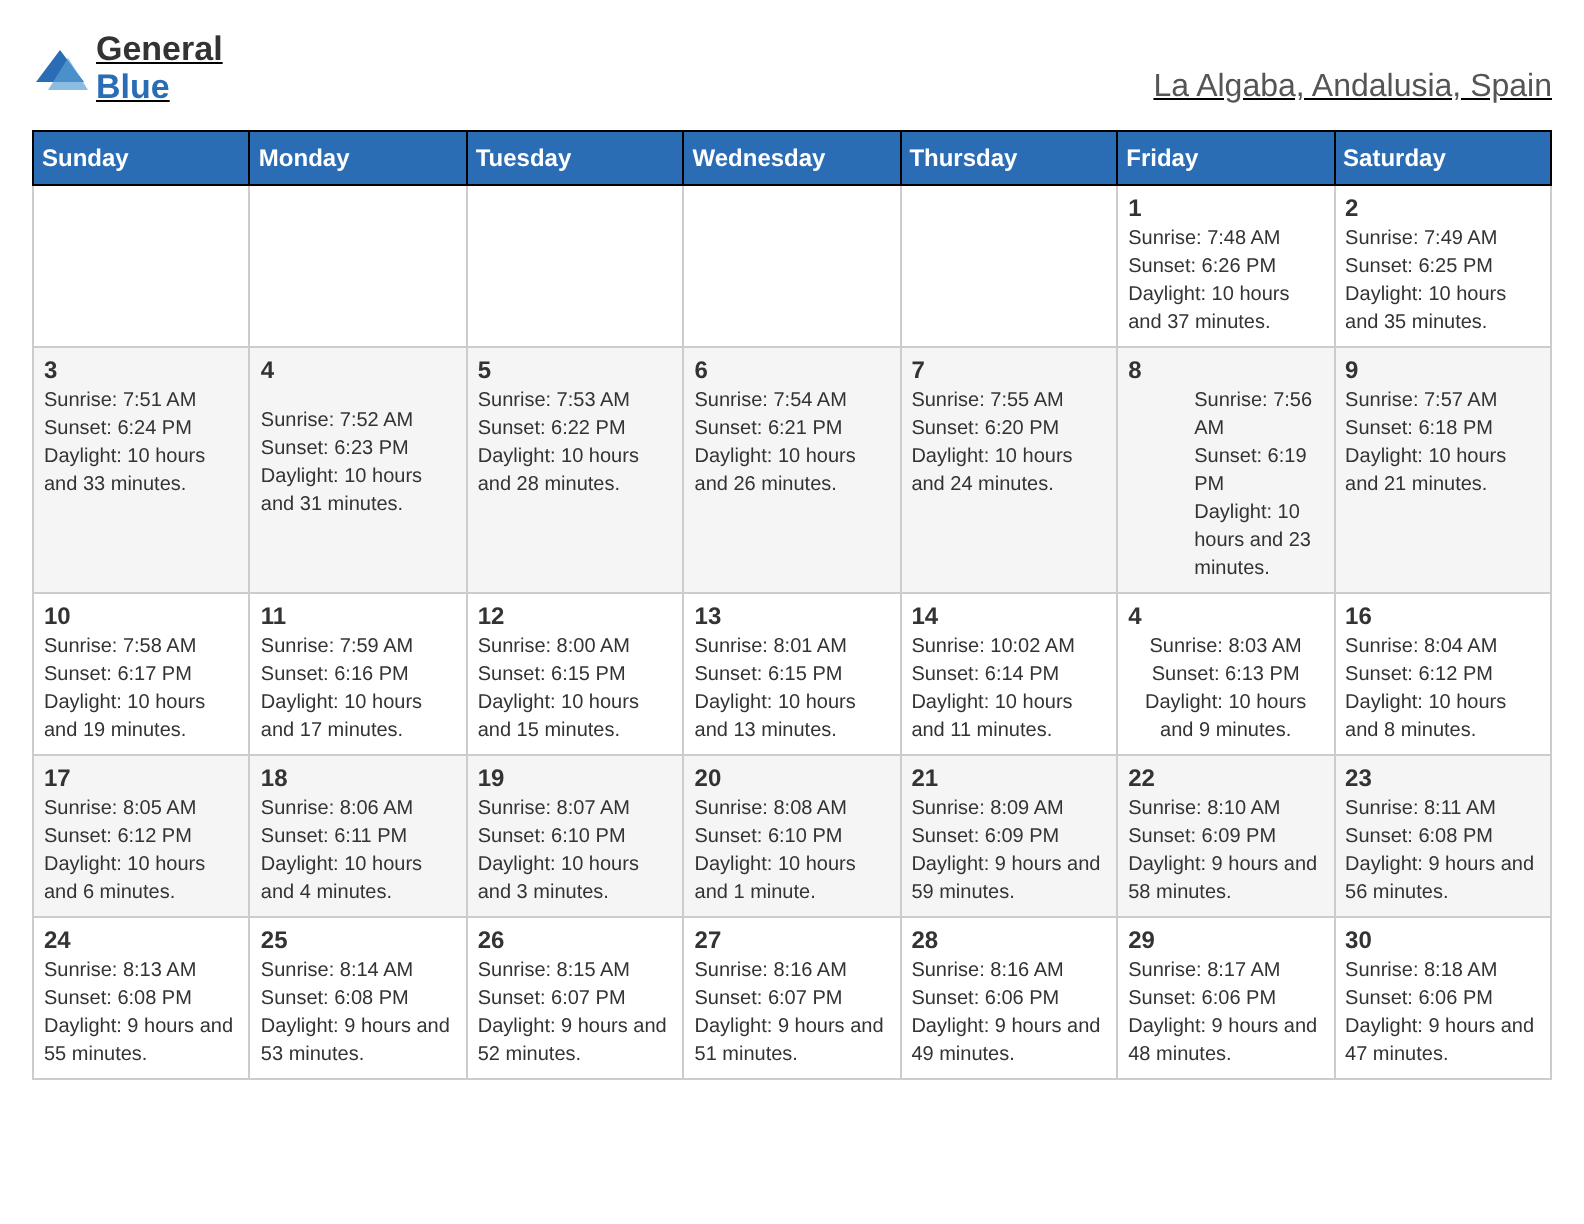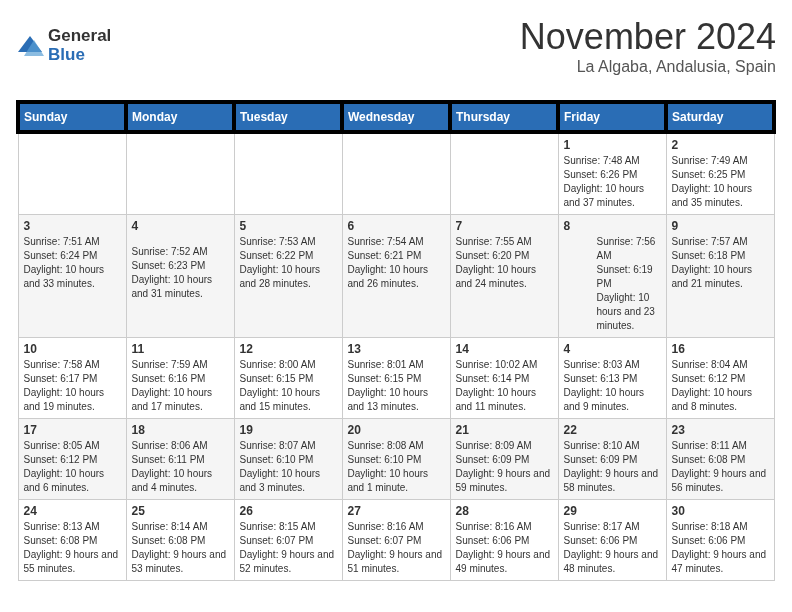--- a/index.html
+++ b/index.html
@@ -6,22 +6,23 @@
     body {
       font-family: Arial, sans-serif;
       background: #fff;
       width: 792px;
       min-height: 612px;
       padding: 16px;
     }
     .header {
       display: flex;
       justify-content: space-between;
-      align-items: center;
-      margin-bottom: 24px;
+      align-items: flex-end;
+      margin-bottom: 12px;
+      text-decoration: underline;
     }
     .logo {
       display: flex;
       align-items: center;
       gap: 4px;
     }
     .logo-text {
       display: flex;
       flex-direction: column;
       line-height: 1.1;
@@ -46,21 +47,21 @@
       width: 100%;
       border-collapse: collapse;
     }
     .calendar th {
       background: #2a6db5;
       color: #fff;
       font-size: 12px;
       font-weight: bold;
       padding: 6px 4px;
       text-align: left;
-      border: 4px solid #000000;
+      border: 1px solid #000000;
     }
     .calendar td {
       border: 1px solid #ccc;
       vertical-align: top;
       padding: 4px 5px;
       width: 108px;
       min-height: 80px;
       font-size: 10px;
       color: #333;
       background: #fff;
@@ -90,21 +91,20 @@
     <svg class="logo-icon" viewBox="0 0 28 28">
       <polygon points="14,4 26,20 2,20" fill="#2a6db5"></polygon>
       <polygon points="18,8 28,24 8,24" fill="#5a9fd4" opacity="0.7"></polygon>
     </svg>
     <div class="logo-text">
       <span style="font-size:17px;font-weight:bold;color:#333;">General</span>
       <span style="font-size:17px;font-weight:bold;color:#2a6db5;">Blue</span>
     </div>
   </div>
   <div class="title-block">
-    <div class="month-title">November 2024</div>
     <div class="location">La Algaba, Andalusia, Spain</div>
   </div>
 </div>
 
 <table class="calendar">
   <thead>
     <tr>
     <th>Sunday</th>
         <th>Monday</th>
         <th>Tuesday</th>
@@ -204,21 +204,21 @@
 Daylight: 10 hours and 13 minutes.</div>
         </td>
         <td>
           <div class="day-num">14</div>
           <div class="day-info" style="white-space: pre-line;">Sunrise: 10:02 AM
 Sunset: 6:14 PM
 Daylight: 10 hours and 11 minutes.</div>
         </td>
         <td>
           <div class="day-num">4</div>
-          <div class="day-info" style="white-space: pre-line;">Sunrise: 8:03 AM
+          <div class="day-info" style="white-space: pre-line; text-align: center;">Sunrise: 8:03 AM
 Sunset: 6:13 PM
 Daylight: 10 hours and 9 minutes.</div>
         </td>
         <td>
           <div class="day-num">16</div>
           <div class="day-info" style="white-space: pre-line;">Sunrise: 8:04 AM
 Sunset: 6:12 PM
 Daylight: 10 hours and 8 minutes.</div>
         </td>
       </tr>

